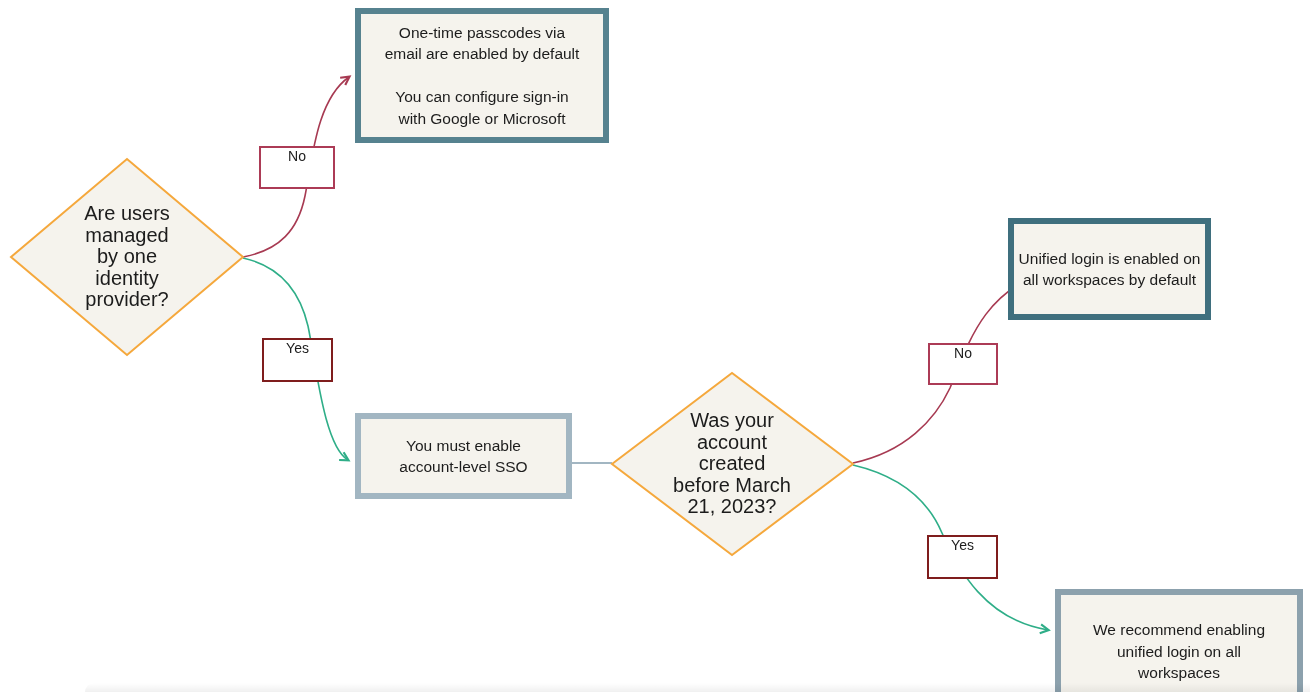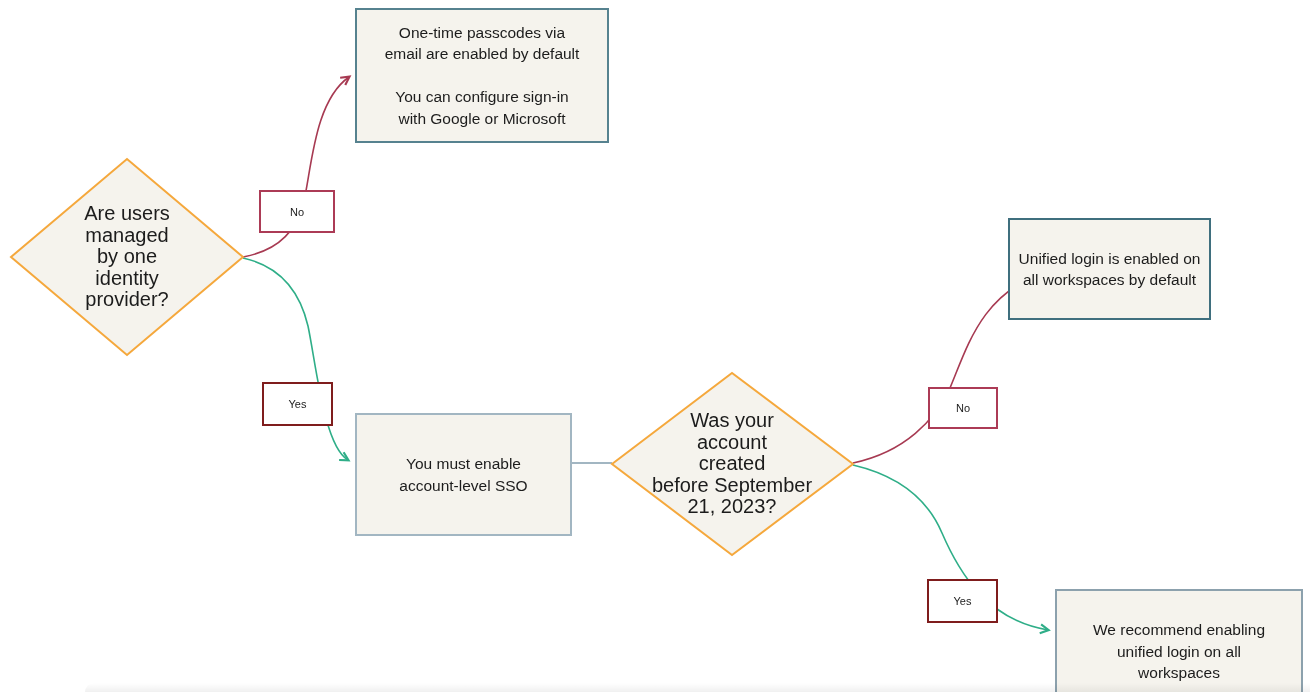--- a/index.html
+++ b/index.html
@@ -28,35 +28,33 @@
     align-items: center;
     justify-content: center;
     box-sizing: border-box;
     text-align: center;
     color: #1c1c1c;
     font-size: 15.5px;
     line-height: 21.5px;
   }
   .outcome {
     background: #f5f3ed;
-    border: 2px solid #a21caf;
+    border: 6px solid #a21caf;
   }
   .multiline {
     white-space: pre-line;
   }
   .edge-label {
     position: absolute;
     display: flex;
-    align-items: center;
     justify-content: center;
     box-sizing: border-box;
     background: #ffffff;
     color: #1c1c1c;
-    font-size: 11px;
-    margin-top: 44px;
+    font-size: 14px;
   }
   .edge-label.no { border: 2px solid #ac3b56; }
   .edge-label.yes { border: 2px solid #7f1d1d; }
   .diamond-text {
     position: absolute;
     text-align: center;
     color: #1c1c1c;
     font-size: 20px;
     line-height: 21.5px;
     white-space: pre-line;
@@ -97,32 +95,32 @@
   </svg>
 
   <div class="diamond-text" style="left:37px; top:203px; width:180px;">Are users
 managed
 by one
 identity
 provider?</div>
   <div class="diamond-text" style="left:642px; top:410px; width:180px;">Was your
 account
 created
-before September
+before March
 21, 2023?</div>
 
   <div class="node outcome" style="left:355px; top:8px; width:254px; height:135px; border-color:#56828f;">
     <div class="multiline">One-time passcodes via
 email are enabled by default
 
 You can configure sign-in
 with Google or Microsoft</div>
   </div>
 
-  <div class="node outcome" style="left:355px; top:413px; width:217px; height:123px; border-color:#a2b6c2;align-items:center;">
+  <div class="node outcome" style="left:355px; top:413px; width:217px; height:86px; border-color:#a2b6c2;align-items:center;">
     <div class="multiline">You must enable
 account-level SSO</div>
   </div>
 
   <div class="node outcome" style="left:1008px; top:218px; width:203px; height:102px; border-color:#3f6f7e;">
     <div class="multiline">Unified login is enabled on
 all workspaces by default</div>
   </div>
 
   <div class="node outcome" style="left:1055px; top:589px; width:248px; height:125px; border-color:#8ca1ad;">

